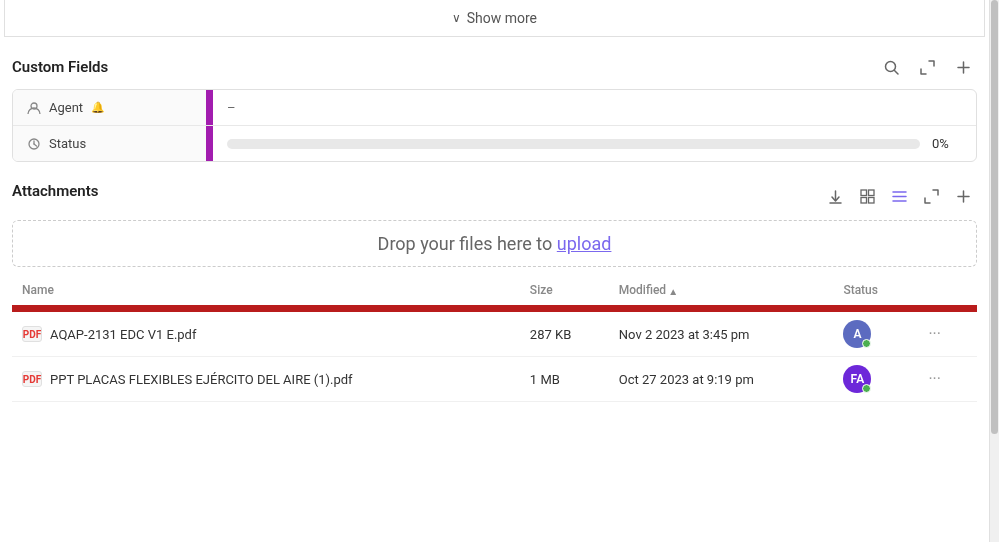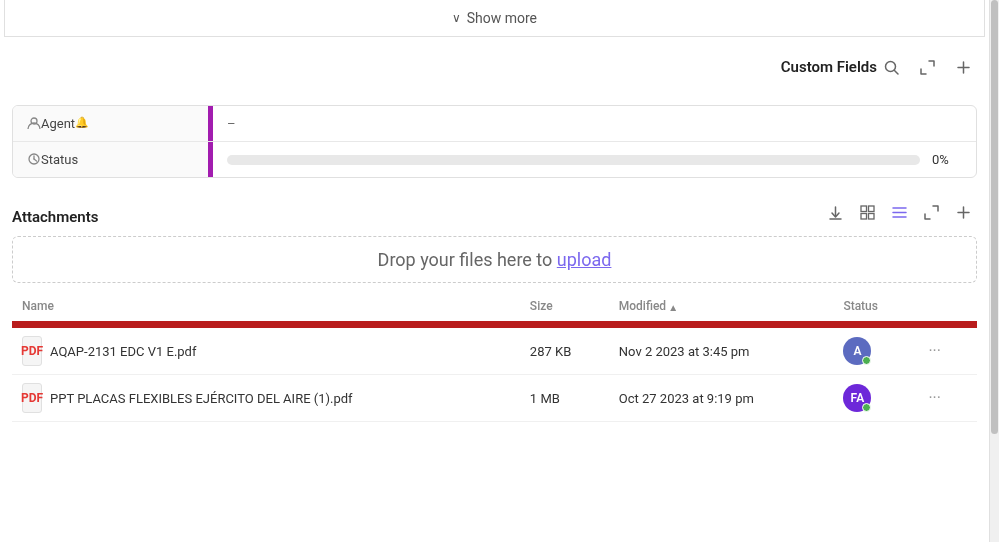--- a/index.html
+++ b/index.html
@@ -88,22 +88,22 @@
     }
 
     
     .section {
       padding: 16px 12px;
     }
 
     .section-header {
       display: flex;
       align-items: center;
-      justify-content: flex-end;
-      margin-bottom: 24px;
+      justify-content: space-between;
+      margin-bottom: 8px;
     }
 
     .section-title {
       font-size: 15px;
       font-weight: 600;
       color: #222;
     }
 
     .section-icons {
       display: flex;
@@ -137,24 +137,24 @@
 
     .field-row:last-child {
       border-bottom: none;
     }
 
     .field-label {
       width: 200px;
       min-width: 200px;
       padding: 10px 14px;
       background: #fafafa;
-      border-right: 5px solid #a21caf;
-      display: flex;
-      align-items: flex-start;
-      gap: 0;
+      border-right: 7px solid #a21caf;
+      display: flex;
+      align-items: center;
+      gap: 8px;
       color: #444;
       font-size: 13px;
     }
 
     .field-value {
       flex: 1;
       padding: 10px 14px;
       color: #666;
       font-size: 13px;
       display: flex;
@@ -189,21 +189,21 @@
       min-width: 30px;
     }
 
     
     .attachments-section {
       padding: 4px 12px 16px;
     }
 
     .attachments-header {
       display: flex;
-      align-items: flex-end;
+      align-items: flex-start;
       justify-content: space-between;
       margin-bottom: 10px;
     }
 
     .attachments-title {
       font-size: 15px;
       font-weight: 600;
       color: #222;
     }
 
@@ -254,28 +254,28 @@
     }
 
     .file-name-cell {
       display: flex;
       align-items: center;
       gap: 8px;
     }
 
     .pdf-icon {
       width: 20px;
-      height: 30px;
+      height: 16px;
       background: #f5f5f5;
       border: 1px solid #e0e0e0;
       border-radius: 3px;
       display: flex;
       align-items: center;
       justify-content: center;
-      font-size: 12px;
+      font-size: 10px;
       color: #e53935;
       font-weight: 700;
       flex-shrink: 0;
     }
 
     .author-avatar {
       width: 28px;
       height: 28px;
       border-radius: 50%;
       display: flex;

